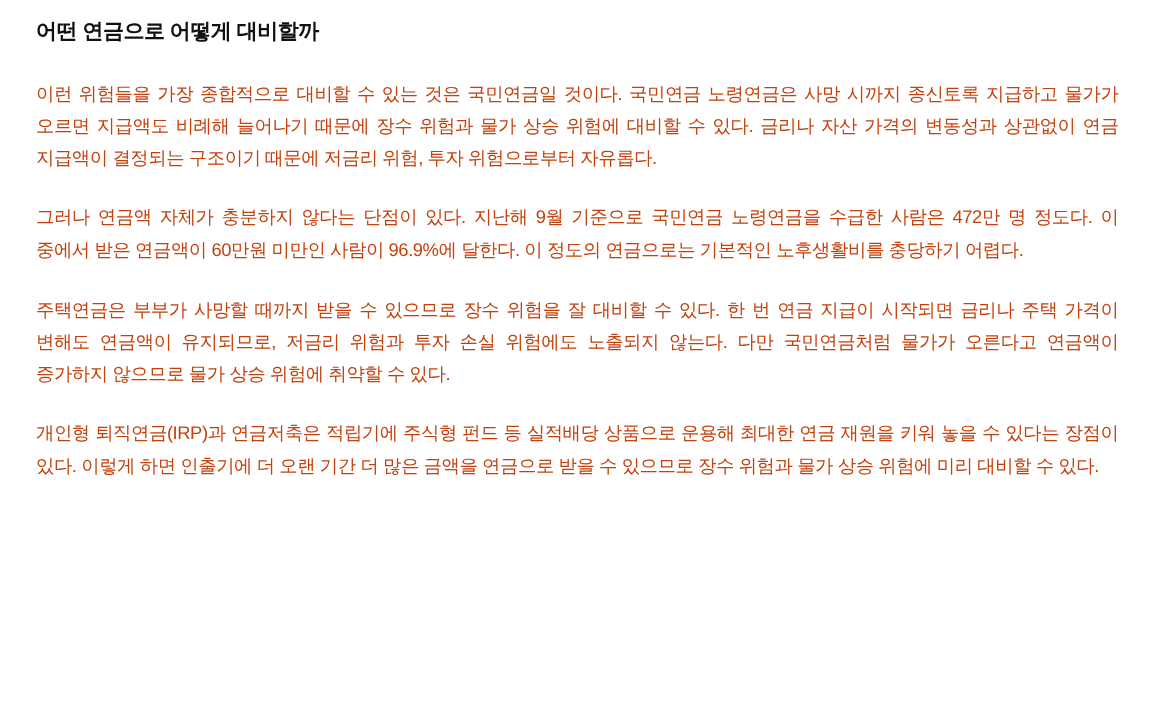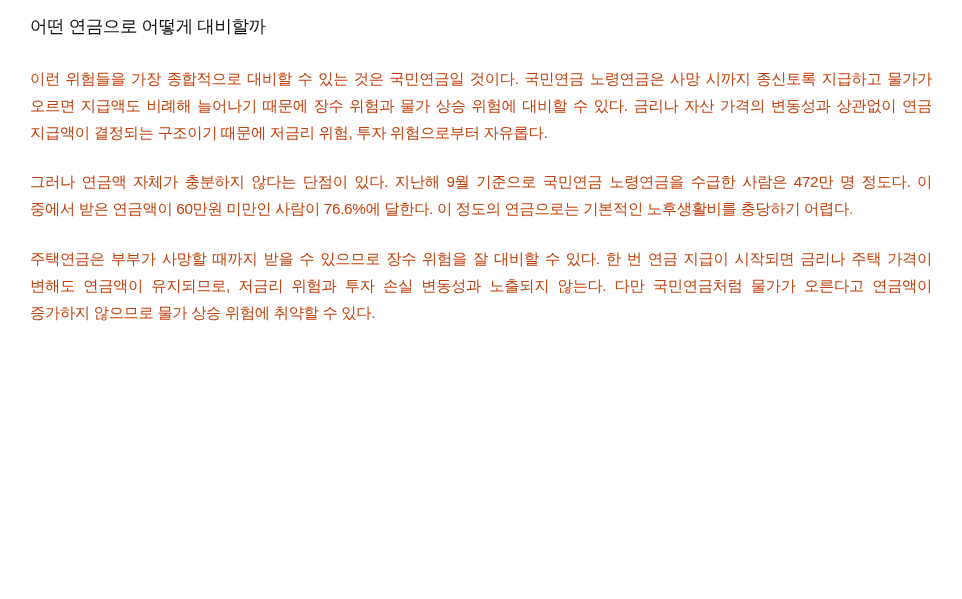--- a/index.html
+++ b/index.html
@@ -16,21 +16,21 @@
   }
   .page {
     width: 962px;
     height: 599px;
     box-sizing: border-box;
     padding: 14px 30px 0 30px;
     background: #ffffff;
   }
   .article-title {
     font-size: 17.5px;
-    font-weight: normal;
+    font-weight: bold;
     color: #111111;
     letter-spacing: -0.4px;
     line-height: 1.4;
     margin: 0 0 26px 0;
   }
   .article-body {
     margin: 0;
   }
   .paragraph {
     font-size: 15.3px;
@@ -45,16 +45,17 @@
     margin-bottom: 0;
   }
 </style>
 </head>
 <body>
 
 <div class="page">
   <h1 class="article-title">어떤 연금으로 어떻게 대비할까</h1>
   <div class="article-body">
     <p class="paragraph">이런 위험들을 가장 종합적으로 대비할 수 있는 것은 국민연금일 것이다. 국민연금 노령연금은 사망 시까지 종신토록 지급하고 물가가 오르면 지급액도 비례해 늘어나기 때문에 장수 위험과 물가 상승 위험에 대비할 수 있다. 금리나 자산 가격의 변동성과 상관없이 연금 지급액이 결정되는 구조이기 때문에 저금리 위험, 투자 위험으로부터 자유롭다.</p>
-    <p class="paragraph">그러나 연금액 자체가 충분하지 않다는 단점이 있다. 지난해 9월 기준으로 국민연금 노령연금을 수급한 사람은 472만 명 정도다. 이 중에서 받은 연금액이 60만원 미만인 사람이 76.6%에 달한다. 이 정도의 연금으로는 기본적인 노후생활비를 충당하기 어렵다.</p>
-    <p class="paragraph">주택연금은 부부가 사망할 때까지 받을 수 있으므로 장수 위험을 잘 대비할 수 있다. 한 번 연금 지급이 시작되면 금리나 주택 가격이 변해도 연금액이 유지되므로, 저금리 위험과 투자 손실 변동성과 노출되지 않는다. 다만 국민연금처럼 물가가 오른다고 연금액이 증가하지 않으므로 물가 상승 위험에 취약할 수 있다.</p>
+    <p class="paragraph">그러나 연금액 자체가 충분하지 않다는 단점이 있다. 지난해 9월 기준으로 국민연금 노령연금을 수급한 사람은 472만 명 정도다. 이 중에서 받은 연금액이 60만원 미만인 사람이 96.9%에 달한다. 이 정도의 연금으로는 기본적인 노후생활비를 충당하기 어렵다.</p>
+    <p class="paragraph">주택연금은 부부가 사망할 때까지 받을 수 있으므로 장수 위험을 잘 대비할 수 있다. 한 번 연금 지급이 시작되면 금리나 주택 가격이 변해도 연금액이 유지되므로, 저금리 위험과 투자 손실 위험에도 노출되지 않는다. 다만 국민연금처럼 물가가 오른다고 연금액이 증가하지 않으므로 물가 상승 위험에 취약할 수 있다.</p>
+    <p class="paragraph">개인형 퇴직연금(IRP)과 연금저축은 적립기에 주식형 펀드 등 실적배당 상품으로 운용해 최대한 연금 재원을 키워 놓을 수 있다는 장점이 있다. 이렇게 하면 인출기에 더 오랜 기간 더 많은 금액을 연금으로 받을 수 있으므로 장수 위험과 물가 상승 위험에 미리 대비할 수 있다.</p>
   </div>
 </div>
 
 </body></html>

